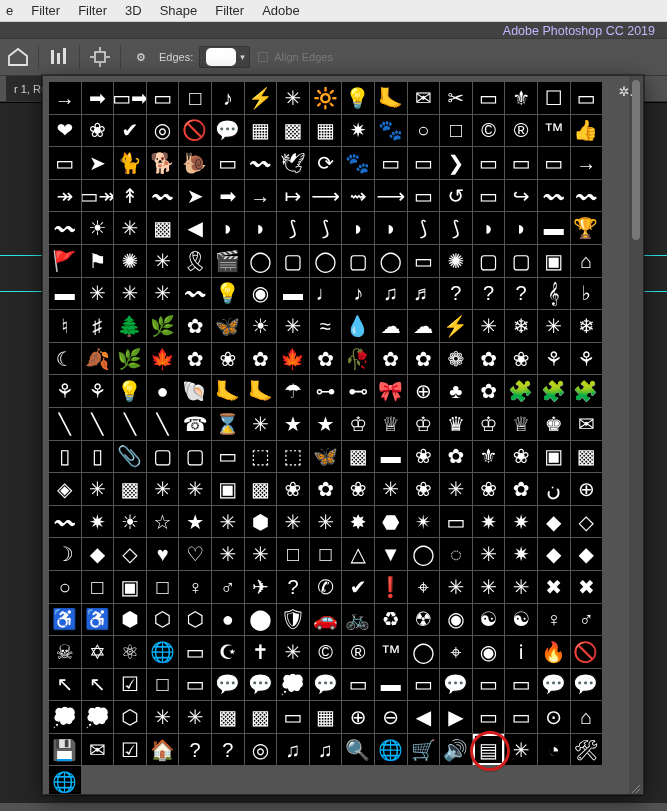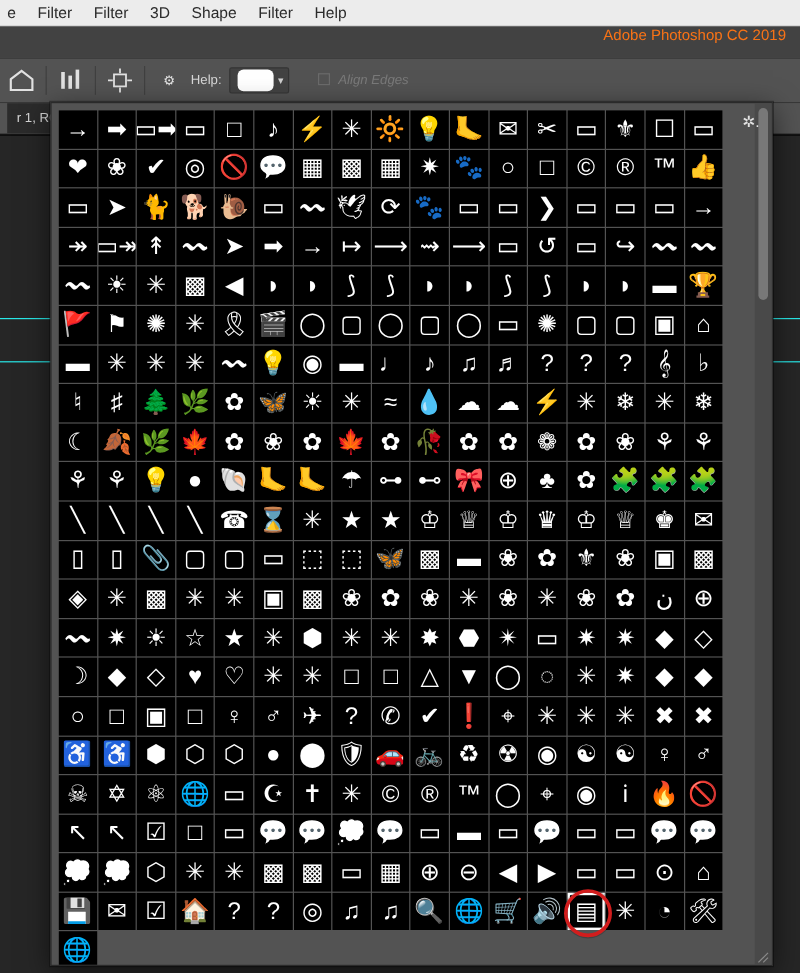--- a/index.html
+++ b/index.html
@@ -17,27 +17,27 @@
     border-bottom: 1px solid #d0d0d0;
     display: flex;
     align-items: center;
     padding: 0 6px;
     font-size: 13px;
     color: #2b2b2b;
     gap: 18px;
   }
   .mac-menubar span { cursor: default; }
   .app-titlebar {
-    height: 26px;
+    height: 16px;
     background: #424242;
     display: flex;
     justify-content: flex-end;
-    align-items: flex-start;
+    align-items: flex-end;
     padding: 0 12px;
-    color: #f97316;
+    color: #c4b5fd;
     font-size: 12.5px;
   }
   .toolbar {
     height: 38px;
     background: #535353;
     border-top: 1px solid #383838;
     border-bottom: 1px solid #383838;
     display: flex;
     align-items: center;
     padding: 0 6px;
@@ -64,22 +64,21 @@
   .shape-swatch-wrap {
     display: inline-flex; align-items: center;
     border: 1px solid #353535;
     background: #434343;
     border-radius: 2px;
     padding: 1px 4px;
   }
   .chev { font-size: 9px; color: #d0d0d0; margin-left: 2px;}
   .align-edges {
     color: #7a7a7a;
-    margin-left: 18px;
-    font-style: italic;
+    margin-left: 2px;
   }
   .doc-strip {
     height: 26px;
     background: #535353;
     border-bottom: 1px solid #383838;
     display: flex;
     align-items: center;
     color: #d7d7d7;
     font-size: 11px;
     padding-left: 6px;
@@ -170,21 +169,21 @@
 </head>
 <body>
 
 <div class="mac-menubar">
   <span>e</span>
   <span>Filter</span>
   <span>Filter</span>
   <span>3D</span>
   <span>Shape</span>
   <span>Filter</span>
-  <span>Help</span>
+  <span>Adobe</span>
 </div>
 
 <div class="app-titlebar">
   <span>Adobe Photoshop CC 2019</span>
 </div>
 
 <div class="toolbar">
   <div class="tool-ico">
     <svg viewBox="0 0 24 24" fill="none" stroke="#e2e2e2" stroke-width="1.8">
         <path d="M3 11 12 4l9 7v9H3z"></path>
@@ -200,21 +199,21 @@
   </div>
   <div class="divider"></div>
   <div class="tool-ico">
     <svg viewBox="0 0 24 24" fill="none" stroke="#e2e2e2" stroke-width="1.5">
         <rect x="7" y="7" width="10" height="10"></rect>
         <path d="M12 2v4M12 18v4M2 12h4M18 12h4"></path>
       </svg>
   </div>
   <div class="divider"></div>
   <div class="tool-ico">⚙</div>
-  <span>Help:</span>
+  <span>Edges:</span>
   <span class="shape-swatch-wrap">
     <span class="shape-swatch"></span>
     <span class="chev">▾</span>
   </span>
   <span class="align-edges">
     <span style="display:inline-block;width:10px;height:10px;border:1px solid #6b6b6b;margin-right:4px;vertical-align:-1px;"></span>
     <span>Align Edges</span>
   </span>
 </div>
 

